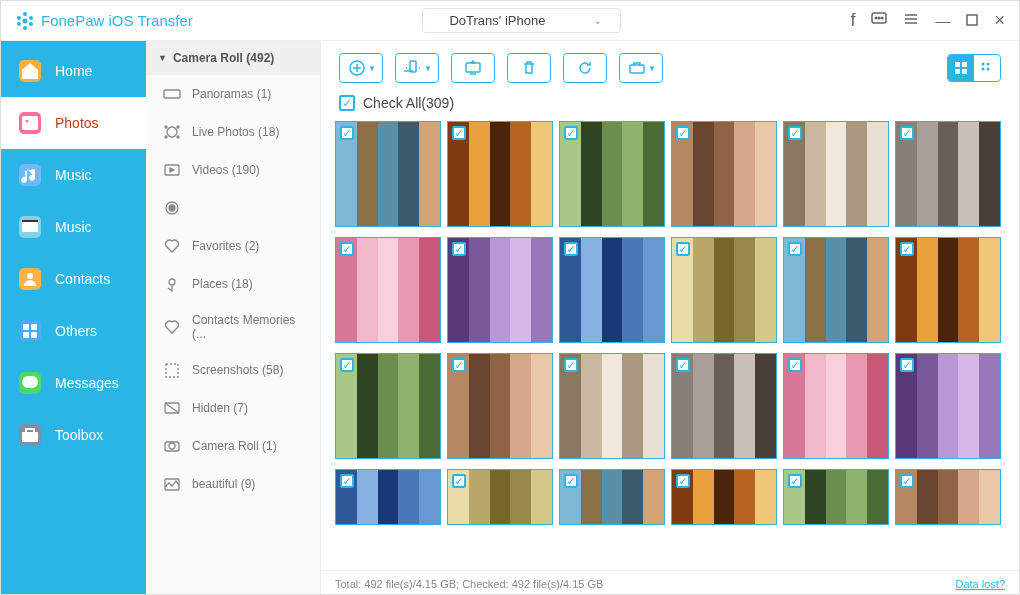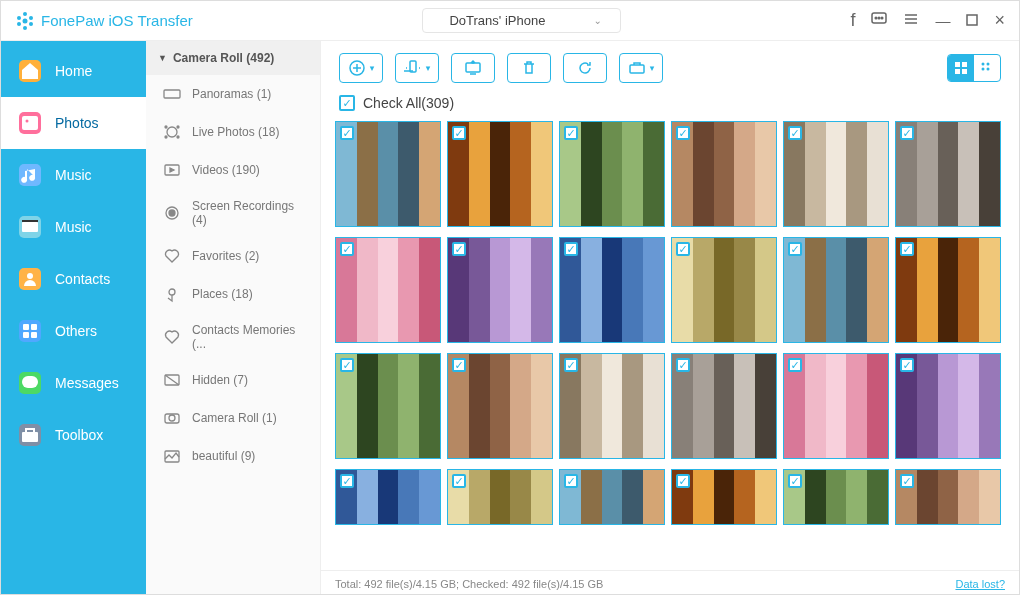--- a/index.html
+++ b/index.html
@@ -5,21 +5,21 @@
 *{box-sizing:border-box;margin:0;padding:0;font-family:-apple-system,BlinkMacSystemFont,"Segoe UI",Arial,sans-serif}
 body{width:1020px;height:595px;overflow:hidden;background:#fff;border:1px solid #ddd;font-size:13px;color:#555}
 .titlebar{height:40px;display:flex;align-items:center;padding:0 14px;border-bottom:1px solid #eee}
 .logo{display:flex;align-items:center;gap:6px;color:#29b6e6;font-size:15px;font-weight:500}
 .device-sel{margin:0 auto;display:flex;align-items:center;gap:8px;padding:4px 18px;border:1px solid #e5e5e5;border-radius:4px;color:#444}
 .winbtns{display:flex;align-items:center;gap:16px;color:#666;font-size:15px}
 .winbtns span{cursor:pointer}
 .main{display:flex;height:555px}
 .sidebar{width:145px;background:#29b6e6;color:#fff;display:flex;flex-direction:column;padding-top:4px}
 .nav-item{display:flex;align-items:center;gap:14px;padding:0 18px;height:52px;font-size:14px;cursor:pointer}
-.nav-item.active{background:#fff;color:#0369a1}
+.nav-item.active{background:#fff;color:#c2410c}
 .nav-icon{width:22px;height:22px;display:flex;align-items:center;justify-content:center;border-radius:5px;font-size:13px;color:#fff}
 .albums{width:175px;background:#fafafa;border-right:1px solid #eee;overflow-y:auto}
 .album-hdr{display:flex;align-items:center;gap:6px;padding:10px 12px;background:#f0f0f0;font-weight:600;color:#555;font-size:12px}
 .album-item{display:flex;align-items:center;gap:10px;padding:10px 16px;color:#777;font-size:12px;cursor:pointer}
 .album-item svg{flex-shrink:0}
 .content{flex:1;display:flex;flex-direction:column}
 .toolbar{display:flex;align-items:center;gap:12px;padding:12px 18px}
 .tbtn{height:30px;min-width:44px;border:1px solid #29b6e6;border-radius:4px;background:#fff;display:flex;align-items:center;justify-content:center;gap:4px;color:#29b6e6;cursor:pointer}
 .spacer{flex:1}
 .viewtoggle{display:flex;border:1px solid #29b6e6;border-radius:4px;overflow:hidden}
@@ -181,40 +181,45 @@
             <rect x="3" y="4" width="14" height="10" rx="1"></rect>
             <polygon points="8,7 8,11 12,9" fill="#888"></polygon>
           </svg>
           <span>Videos (190)</span>
         </div>
         <div class="album-item">
           <svg width="20" height="18" viewBox="0 0 20 18" fill="none" stroke="#888" stroke-width="1.3">
             <circle cx="10" cy="9" r="6"></circle>
             <circle cx="10" cy="9" r="3" fill="#888"></circle>
           </svg>
-          <span>Screen Recordings (4)</span>
         </div>
         <div class="album-item">
           <svg width="20" height="18" viewBox="0 0 20 18" fill="none" stroke="#888" stroke-width="1.3">
             <path d="M10 15 L4 9 a4 4 0 0 1 6 -5 a4 4 0 0 1 6 5 Z"></path>
           </svg>
           <span>Favorites (2)</span>
         </div>
         <div class="album-item">
           <svg width="20" height="18" viewBox="0 0 20 18" fill="none" stroke="#888" stroke-width="1.3">
             <circle cx="10" cy="7" r="3"></circle>
             <path d="M10 10 L10 16 L6 13"></path>
           </svg>
           <span>Places (18)</span>
         </div>
         <div class="album-item">
           <svg width="20" height="18" viewBox="0 0 20 18" fill="none" stroke="#888" stroke-width="1.3">
             <path d="M10 15 L4 9 a4 4 0 0 1 6 -5 a4 4 0 0 1 6 5 Z"></path>
           </svg>
           <span>Contacts Memories (...</span>
+        </div>
+        <div class="album-item">
+          <svg width="20" height="18" viewBox="0 0 20 18" fill="none" stroke="#888" stroke-width="1.3">
+            <rect x="4" y="3" width="12" height="13" stroke-dasharray="2 2"></rect>
+          </svg>
+          <span>Screenshots (58)</span>
         </div>
         <div class="album-item">
           <svg width="20" height="18" viewBox="0 0 20 18" fill="none" stroke="#888" stroke-width="1.3">
             <rect x="3" y="4" width="14" height="10" rx="1"></rect>
             <line x1="3" y1="4" x2="17" y2="14"></line>
           </svg>
           <span>Hidden (7)</span>
         </div>
         <div class="album-item">
           <svg width="20" height="18" viewBox="0 0 20 18" fill="none" stroke="#888" stroke-width="1.3">

